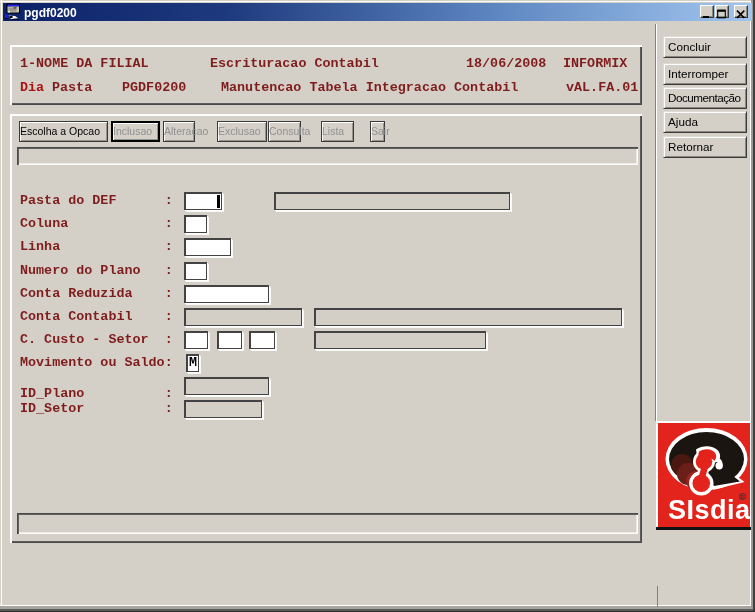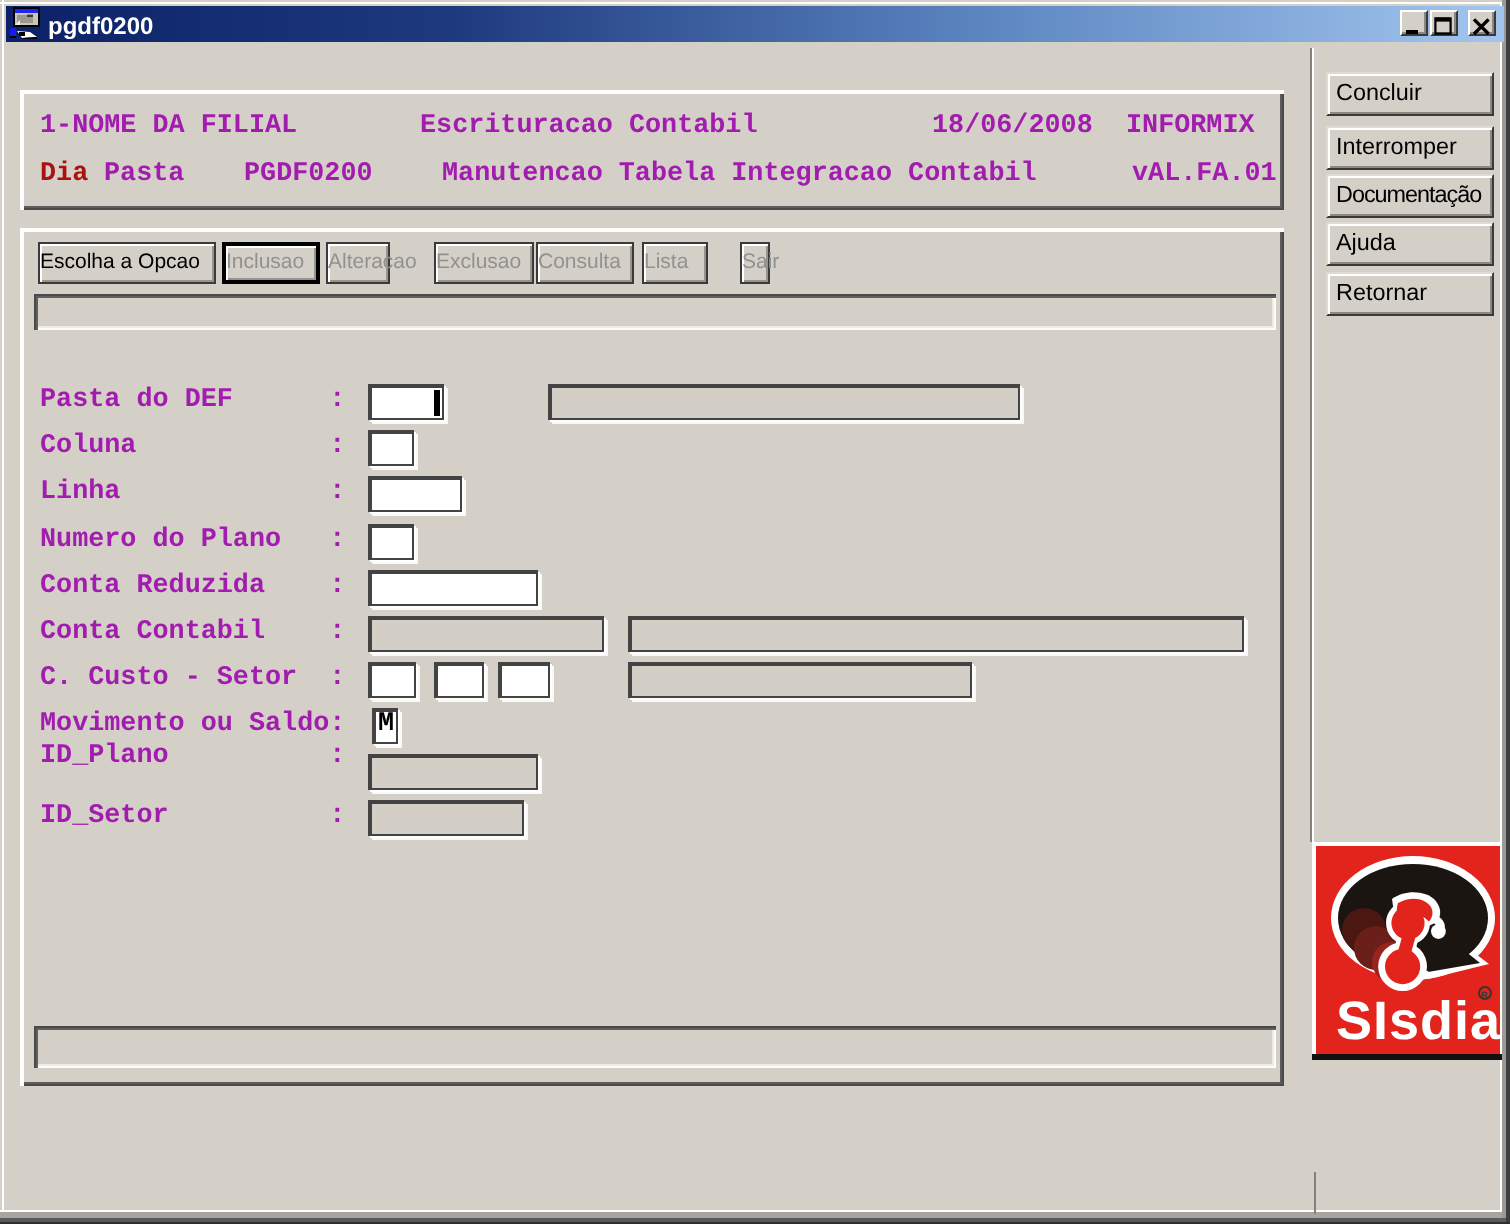--- a/index.html
+++ b/index.html
@@ -1,17 +1,17 @@
 <!DOCTYPE html>
 <html><head><meta charset="utf-8">
 <style>
 html,body{margin:0;padding:0}
 body{width:755px;height:612px;position:relative;background:#d4d0c8;font-family:"Liberation Sans",sans-serif;overflow:hidden}
 .abs{position:absolute}
-.mono{position:absolute;font:bold 13.4px "Liberation Mono",monospace;white-space:pre;color:#a21caf;line-height:18px}
+.mono{position:absolute;font:bold 13.4px "Liberation Mono",monospace;white-space:pre;color:#7f1d1d;line-height:18px}
 .raised{position:absolute;box-shadow:inset 1px 1px 0 #fff,inset 2px 2px 0 #fdfdfb,inset -1px -1px 0 #4a4a4a,inset -2px -2px 0 #5c5c5c}
 .sunk{position:absolute;box-shadow:inset 1px 1px 0 #4a4a4a,inset 2px 2px 0 #5f5f5f,inset -1px -1px 0 #fdfdfb,inset -2px -2px 0 #eeece7}
 .inp{position:absolute;background:#fff;border:solid #434343;border-width:2px 1px 1px 2px;box-shadow:1px 1px 0 #fff,2px 2px 0 #faf9f7;box-sizing:border-box;height:18px}
 .ro{position:absolute;background:#d3cfc7;border:solid #434343;border-width:2px 1px 1px 2px;box-shadow:1px 1px 0 #fff,2px 2px 0 #faf9f7;box-sizing:border-box;height:18px}
 .tbtn{position:absolute;background:#d4d0c8;border:1px solid #3a3a3a;box-shadow:inset 1px 1px 0 #fff,inset -1px -1px 0 #97948d;box-sizing:border-box;height:21px;font-size:10.5px;color:#000;line-height:19px;white-space:nowrap}
 .dis{color:#919191}
 .rbtn{position:absolute;left:663px;width:84px;height:22px;background:#d4d0c8;border:1px solid;border-color:#dedbd5 #3a3a3a #3a3a3a #dedbd5;box-shadow:inset 1px 1px 0 #fff,inset -1px -1px 0 #8a887f;box-sizing:border-box;font-size:11.7px;color:#000;line-height:19px;padding-left:4px}
 .wbtn{position:absolute;top:5px;width:14px;height:13px;background:#d4d0c8;border:1px solid;border-color:#fff #3a3a3a #3a3a3a #fff;box-shadow:inset -1px -1px 0 #8a887f;box-sizing:border-box}
 </style></head>
 <body>
@@ -62,21 +62,21 @@
 <div class="mono" style="left:122px;top:79px">PGDF0200</div>
 <div class="mono" style="left:221px;top:79px">Manutencao Tabela Integracao Contabil</div>
 <div class="mono" style="left:566px;top:79px">vAL.FA.01</div>
 
 <div class="raised" style="left:10px;top:114px;width:632px;height:429px"></div>
 
 <div class="tbtn" style="left:19px;top:121px;width:89px">Escolha a Opcao</div>
 <div class="tbtn dis" style="left:111px;top:121px;width:49px;border:2px solid #000;line-height:17px">Inclusao</div>
 <div class="tbtn dis" style="left:163px;top:121px;width:32px">Alteracao</div>
 <div class="tbtn dis" style="left:217px;top:121px;width:50px">Exclusao</div>
-<div class="tbtn dis" style="left:268px;top:121px;width:49px">Consulta</div>
+<div class="tbtn dis" style="left:268px;top:121px;width:33px">Consulta</div>
 <div class="tbtn dis" style="left:321px;top:121px;width:33px">Lista</div>
 <div class="tbtn dis" style="left:370px;top:121px;width:15px">Sair</div>
 
 <div class="sunk" style="left:17px;top:147px;width:621px;height:18px"></div>
 
 <div class="mono" style="left:20px;top:192px">Pasta do DEF      :</div>
 <div class="inp" style="left:184px;top:192px;width:38px"></div>
 <div class="abs" style="left:217px;top:195px;width:3px;height:13px;background:#000"></div>
 <div class="ro" style="left:274px;top:192px;width:236px"></div>
 
@@ -98,21 +98,21 @@
 
 <div class="mono" style="left:20px;top:331px">C. Custo - Setor  :</div>
 <div class="inp" style="left:184px;top:331px;width:24px"></div>
 <div class="inp" style="left:217px;top:331px;width:25px"></div>
 <div class="inp" style="left:249px;top:331px;width:26px"></div>
 <div class="ro" style="left:314px;top:331px;width:172px"></div>
 
 <div class="mono" style="left:20px;top:354px">Movimento ou Saldo:</div>
 <div class="inp" style="left:186px;top:354px;width:13px;font:bold 13.4px 'Liberation Mono',monospace;line-height:14px;padding-left:1px">M</div>
 
-<div class="mono" style="left:20px;top:370px">ID_Plano          :</div>
+<div class="mono" style="left:20px;top:385px">ID_Plano          :</div>
 <div class="ro" style="left:184px;top:377px;width:85px"></div>
 
 <div class="mono" style="left:20px;top:400px">ID_Setor          :</div>
 <div class="ro" style="left:184px;top:400px;width:78px"></div>
 
 <div class="sunk" style="left:17px;top:513px;width:621px;height:21px"></div>
 
 <div class="abs" style="left:655px;top:24px;width:1px;height:397px;background:#84817a"></div>
 <div class="abs" style="left:656px;top:24px;width:1px;height:397px;background:#fff"></div>
 

